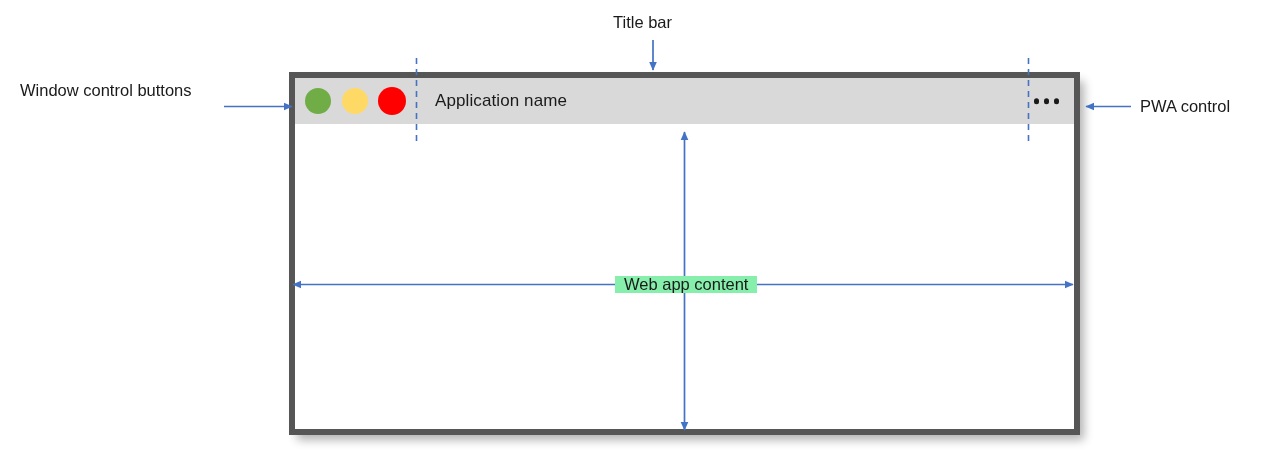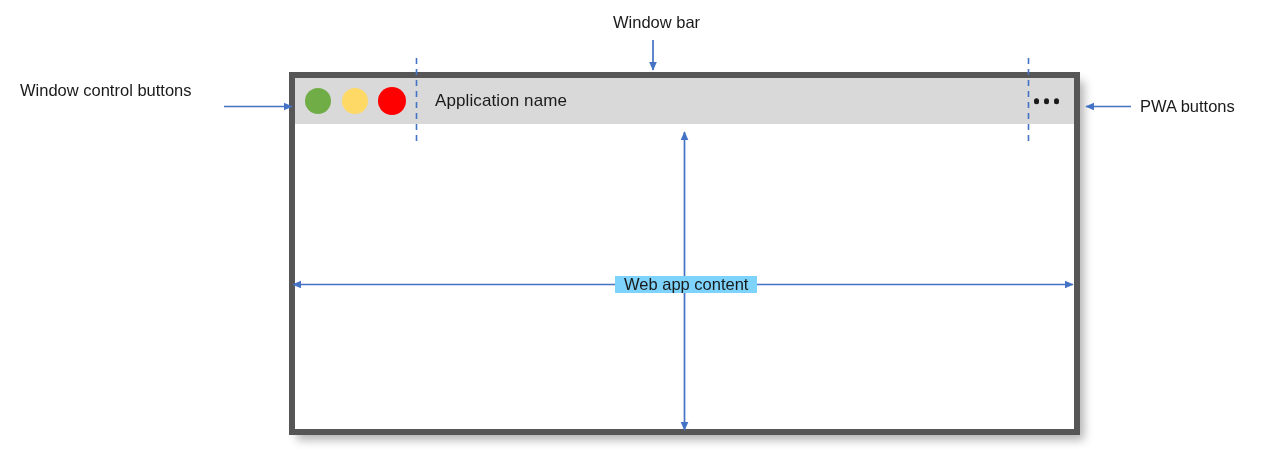--- a/index.html
+++ b/index.html
@@ -94,21 +94,21 @@
     top: 0;
     width: 1265px;
     height: 469px;
     pointer-events: none;
   }
 
   
   #label-title-bar      { left: 613px; top: 14px; }
   #label-window-ctrl    { left: 20px;  top: 82px; }
   #label-pwa            { left: 1140px;top: 98px; }
-  #label-web-content    { left: 615px; top: 276px; background:#7dd3fc; padding:0 9px; }
+  #label-web-content    { left: 615px; top: 276px; background:#86efac; padding:0 9px; }
 </style>
 </head>
 <body>
 
 <div id="app-window" style="border-color: rgb(86, 86, 86);">
 
   <div id="title-bar" style="background: rgb(217, 217, 217);">
 
     <div id="wc-green" class="wc-dot" style="background: rgb(112, 173, 71);"></div>
 
@@ -143,19 +143,19 @@
 
   <line x1="224" y1="106.5" x2="292" y2="106.5" stroke="#4472c4" stroke-width="1.7" marker-end="url(#arrowEnd)"></line>
 
   <line x1="1131" y1="106.5" x2="1086" y2="106.5" stroke="#4472c4" stroke-width="1.7" marker-end="url(#arrowEnd)"></line>
 
   <line x1="1073" y1="284.5" x2="293" y2="284.5" stroke="#4472c4" stroke-width="1.7" marker-start="url(#arrowEnd)" marker-end="url(#arrowEnd)"></line>
 
   <line x1="684.5" y1="132" x2="684.5" y2="430" stroke="#4472c4" stroke-width="1.7" marker-start="url(#arrowEnd)" marker-end="url(#arrowEnd)"></line>
 </svg>
 
-<div class="anno" id="label-title-bar">Window bar</div>
+<div class="anno" id="label-title-bar">Title bar</div>
 
 <div class="anno" id="label-window-ctrl">Window control buttons</div>
 
-<div class="anno" id="label-pwa">PWA buttons</div>
+<div class="anno" id="label-pwa">PWA control</div>
 
 <div class="anno" id="label-web-content">Web app content</div>
 
 </body></html>

